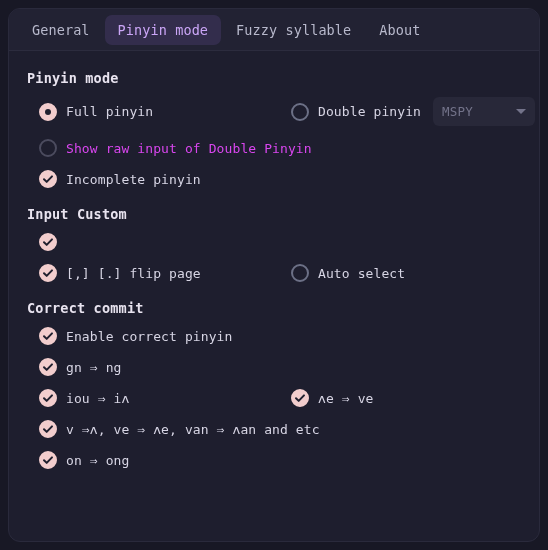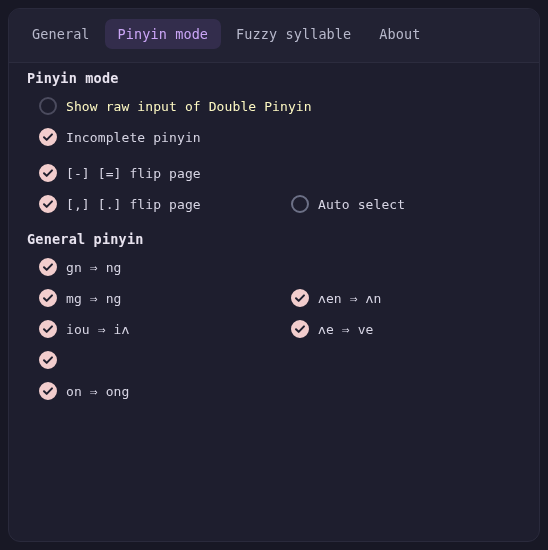--- a/index.html
+++ b/index.html
@@ -27,25 +27,25 @@
     box-sizing: border-box;
     overflow: hidden;
   }
 
   
   .tabbar {
     position: absolute;
     left: 0;
     top: 0;
     right: 0;
-    height: 54px;
+    height: 42px;
     background: #222233;
     border-bottom: 1px solid #2c2c3e;
     display: flex;
-    align-items: flex-end;
+    align-items: center;
     padding: 13px 10px;
     box-sizing: border-box;
     gap: 2px;
   }
   .tab {
     font-size: 13.5px;
     color: #b8b9cc;
     padding: 7px 13px;
     border-radius: 7px;
     letter-spacing: 0.1px;
@@ -131,21 +131,21 @@
     border-radius: 50%;
     background: #20202e;
   }
   .ctl.check-on {
     background: #f2cdcd;
     border: 2px solid #f2cdcd;
   }
   .ctl.check-on svg { display: block; }
 
   .opt.disabled .ctl.off { border-color: #4b4b5e; }
-  .opt.disabled .opt-label { color: #fef9c3; }
+  .opt.disabled .opt-label { color: #d946ef; }
 
   
   .dropdown {
     margin-left: 12px;
     width: 102px;
     height: 29px;
     background: #282839;
     border-radius: 6px;
     display: flex;
     align-items: center;
@@ -175,20 +175,38 @@
     <div class="tab active">Pinyin mode</div>
     <div class="tab">Fuzzy syllable</div>
     <div class="tab">About</div>
   </div>
 
   <div class="content">
 
     <div class="section">
       <div class="section-title">Pinyin mode</div>
 
+      <div class="row">
+        <div class="col-left">
+          <div class="opt">
+            <span class="ctl radio-on"></span>
+            <span class="opt-label">Full pinyin</span>
+          </div>
+        </div>
+        <div class="col-right">
+          <div class="opt">
+            <span class="ctl off"></span>
+            <span class="opt-label">Double pinyin</span>
+          </div>
+          <div class="dropdown">
+            <span class="dropdown-value">MSPY</span>
+            <span class="caret"></span>
+          </div>
+        </div>
+      </div>
 
       <div class="row">
         <div class="opt disabled">
           <span class="ctl off"></span>
           <span class="opt-label">Show raw input of Double Pinyin</span>
         </div>
       </div>
 
       <div class="row">
         <div class="opt">
@@ -196,30 +214,30 @@
             <svg width="14" height="14" viewBox="0 0 14 14" style="position:absolute;left:0;top:0">
               <path d="M3 7.2 L5.7 9.9 L11 4.4" fill="none" stroke="#20202e" stroke-width="2" stroke-linecap="round" stroke-linejoin="round"></path>
             </svg>
           </span>
           <span class="opt-label">Incomplete pinyin</span>
         </div>
       </div>
     </div>
 
     <div class="section">
+      <div class="section-title">Input Custom</div>
 
       <div class="row">
         <div class="col-right">
           <div class="opt">
             <span class="ctl check-on">
               <svg width="14" height="14" viewBox="0 0 14 14" style="position:absolute;left:0;top:0">
                 <path d="M3 7.2 L5.7 9.9 L11 4.4" fill="none" stroke="#20202e" stroke-width="2" stroke-linecap="round" stroke-linejoin="round"></path>
               </svg>
             </span>
-            <span class="opt-label">[-] [=] flip page</span>
           </div>
         </div>
       </div>
 
       <div class="row">
         <div class="col-left">
           <div class="opt">
             <span class="ctl check-on">
               <svg width="14" height="14" viewBox="0 0 14 14" style="position:absolute;left:0;top:0">
                 <path d="M3 7.2 L5.7 9.9 L11 4.4" fill="none" stroke="#20202e" stroke-width="2" stroke-linecap="round" stroke-linejoin="round"></path>
@@ -231,89 +249,78 @@
         <div class="col-right">
           <div class="opt">
             <span class="ctl off"></span>
             <span class="opt-label">Auto select</span>
           </div>
         </div>
       </div>
     </div>
 
     <div class="section">
-      <div class="section-title">General pinyin</div>
-
-
-      <div class="row">
-        <div class="col-left">
-          <div class="opt">
-            <span class="ctl check-on">
-              <svg width="14" height="14" viewBox="0 0 14 14" style="position:absolute;left:0;top:0">
-                <path d="M3 7.2 L5.7 9.9 L11 4.4" fill="none" stroke="#20202e" stroke-width="2" stroke-linecap="round" stroke-linejoin="round"></path>
-              </svg>
-            </span>
-            <span class="opt-label">gn ⇒ ng</span>
-          </div>
-        </div>
-      </div>
-
-      <div class="row">
-        <div class="col-left">
-          <div class="opt">
-            <span class="ctl check-on">
-              <svg width="14" height="14" viewBox="0 0 14 14" style="position:absolute;left:0;top:0">
-                <path d="M3 7.2 L5.7 9.9 L11 4.4" fill="none" stroke="#20202e" stroke-width="2" stroke-linecap="round" stroke-linejoin="round"></path>
-              </svg>
-            </span>
-            <span class="opt-label">mg ⇒ ng</span>
-          </div>
-        </div>
-        <div class="col-right">
-          <div class="opt">
-            <span class="ctl check-on">
-              <svg width="14" height="14" viewBox="0 0 14 14" style="position:absolute;left:0;top:0">
-                <path d="M3 7.2 L5.7 9.9 L11 4.4" fill="none" stroke="#20202e" stroke-width="2" stroke-linecap="round" stroke-linejoin="round"></path>
-              </svg>
-            </span>
-            <span class="opt-label">ʌen ⇒ ʌn</span>
-          </div>
-        </div>
-      </div>
-
-      <div class="row">
-        <div class="col-left">
-          <div class="opt">
-            <span class="ctl check-on">
-              <svg width="14" height="14" viewBox="0 0 14 14" style="position:absolute;left:0;top:0">
-                <path d="M3 7.2 L5.7 9.9 L11 4.4" fill="none" stroke="#20202e" stroke-width="2" stroke-linecap="round" stroke-linejoin="round"></path>
-              </svg>
-            </span>
-            <span class="opt-label">iou ⇒ iʌ</span>
-          </div>
-        </div>
-        <div class="col-right">
-          <div class="opt">
-            <span class="ctl check-on">
-              <svg width="14" height="14" viewBox="0 0 14 14" style="position:absolute;left:0;top:0">
-                <path d="M3 7.2 L5.7 9.9 L11 4.4" fill="none" stroke="#20202e" stroke-width="2" stroke-linecap="round" stroke-linejoin="round"></path>
-              </svg>
-            </span>
-            <span class="opt-label">ʌe ⇒ ve</span>
-          </div>
-        </div>
-      </div>
+      <div class="section-title">Correct commit</div>
 
       <div class="row">
         <div class="opt">
           <span class="ctl check-on">
             <svg width="14" height="14" viewBox="0 0 14 14" style="position:absolute;left:0;top:0">
               <path d="M3 7.2 L5.7 9.9 L11 4.4" fill="none" stroke="#20202e" stroke-width="2" stroke-linecap="round" stroke-linejoin="round"></path>
             </svg>
           </span>
+          <span class="opt-label">Enable correct pinyin</span>
+        </div>
+      </div>
+
+      <div class="row">
+        <div class="col-left">
+          <div class="opt">
+            <span class="ctl check-on">
+              <svg width="14" height="14" viewBox="0 0 14 14" style="position:absolute;left:0;top:0">
+                <path d="M3 7.2 L5.7 9.9 L11 4.4" fill="none" stroke="#20202e" stroke-width="2" stroke-linecap="round" stroke-linejoin="round"></path>
+              </svg>
+            </span>
+            <span class="opt-label">gn ⇒ ng</span>
+          </div>
+        </div>
+      </div>
+
+
+      <div class="row">
+        <div class="col-left">
+          <div class="opt">
+            <span class="ctl check-on">
+              <svg width="14" height="14" viewBox="0 0 14 14" style="position:absolute;left:0;top:0">
+                <path d="M3 7.2 L5.7 9.9 L11 4.4" fill="none" stroke="#20202e" stroke-width="2" stroke-linecap="round" stroke-linejoin="round"></path>
+              </svg>
+            </span>
+            <span class="opt-label">iou ⇒ iʌ</span>
+          </div>
+        </div>
+        <div class="col-right">
+          <div class="opt">
+            <span class="ctl check-on">
+              <svg width="14" height="14" viewBox="0 0 14 14" style="position:absolute;left:0;top:0">
+                <path d="M3 7.2 L5.7 9.9 L11 4.4" fill="none" stroke="#20202e" stroke-width="2" stroke-linecap="round" stroke-linejoin="round"></path>
+              </svg>
+            </span>
+            <span class="opt-label">ʌe ⇒ ve</span>
+          </div>
+        </div>
+      </div>
+
+      <div class="row">
+        <div class="opt">
+          <span class="ctl check-on">
+            <svg width="14" height="14" viewBox="0 0 14 14" style="position:absolute;left:0;top:0">
+              <path d="M3 7.2 L5.7 9.9 L11 4.4" fill="none" stroke="#20202e" stroke-width="2" stroke-linecap="round" stroke-linejoin="round"></path>
+            </svg>
+          </span>
+          <span class="opt-label">v ⇒ʌ, ve ⇒ ʌe, van ⇒ ʌan and etc</span>
         </div>
       </div>
 
       <div class="row">
         <div class="opt">
           <span class="ctl check-on">
             <svg width="14" height="14" viewBox="0 0 14 14" style="position:absolute;left:0;top:0">
               <path d="M3 7.2 L5.7 9.9 L11 4.4" fill="none" stroke="#20202e" stroke-width="2" stroke-linecap="round" stroke-linejoin="round"></path>
             </svg>
           </span>

